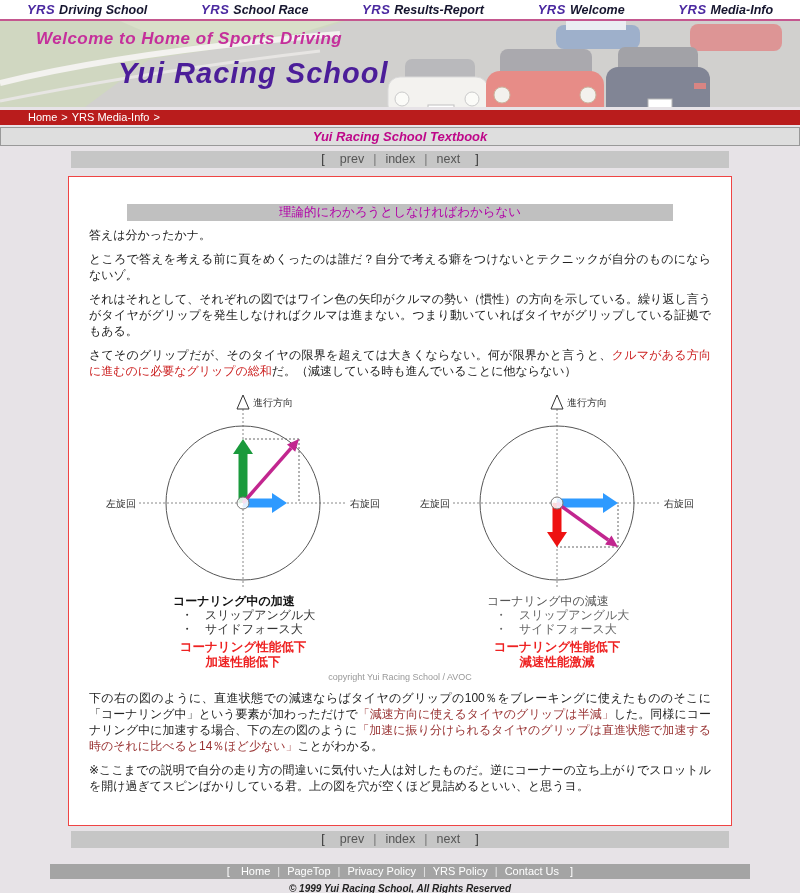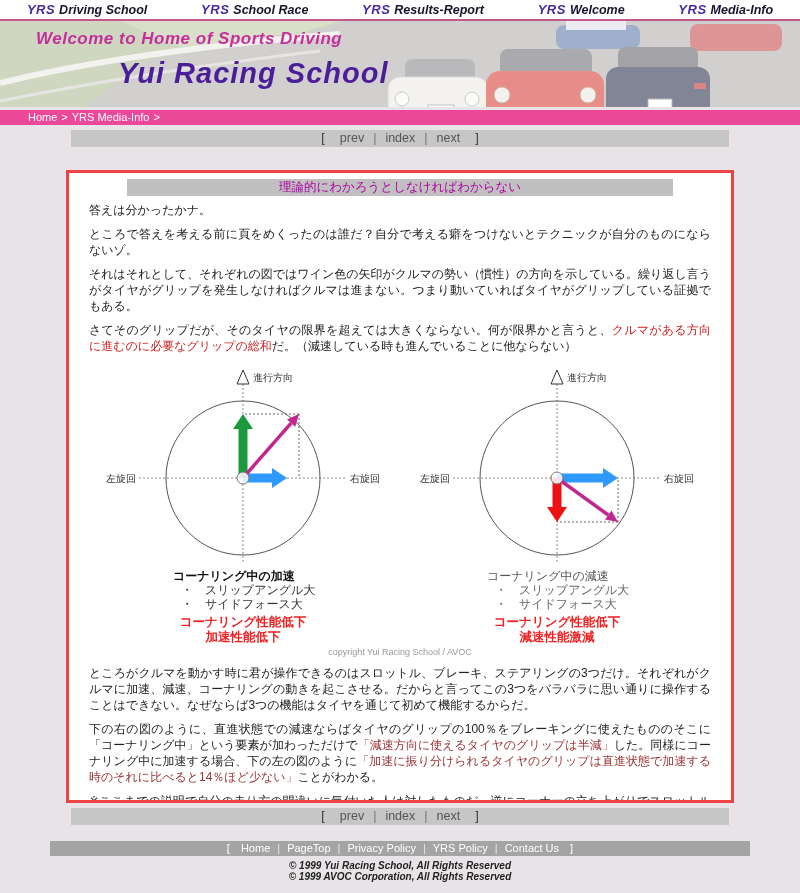--- a/index.html
+++ b/index.html
@@ -23,42 +23,42 @@
   .welcome{
     position:absolute;left:36px;top:8px;font-size:17px;font-style:italic;font-weight:bold;
     color:#c52f9b;letter-spacing:.5px;
   }
   .site-title{
     position:absolute;left:118px;top:36px;font-size:29px;font-style:italic;font-weight:800;
     color:#4b1d99;letter-spacing:1px;
   }
   
   .breadcrumb{
-    margin-top:3px;height:15px;line-height:15px;background:#ec4899;color:#fff;
+    margin-top:3px;height:15px;line-height:15px;background:#b91c1c;color:#fff;
     font-size:11px;padding-left:28px;
   }
   .breadcrumb a{color:#fff;text-decoration:none;cursor:pointer;}
   .crumb-sep{margin:0 4px;}
   
   .titlebar{
     margin-top:2px;height:17px;line-height:17px;background:#dedede;border:1px solid #999;
     text-align:center;font-size:13px;font-weight:bold;font-style:italic;color:#be0789;
   }
   
   .pager{
     width:658px;margin:5px auto 0;height:17px;line-height:17px;background:#c6c6c6;
     text-align:center;font-size:12.5px;color:#333;
   }
   .pager .bracket{color:#333;margin:0 6px;}
   .pager a{color:#555;text-decoration:none;margin:0 9px;cursor:pointer;}
   .pager .sep{color:#777;}
   
   .content{
-    width:622px;height:623px;overflow:hidden;margin:23px auto 0;background:#fff;
-    border:3px solid #ef4444;padding:4px 20px 0;
+    width:622px;height:623px;overflow:hidden;margin:8px auto 0;background:#fff;
+    border:1px solid #ef4444;padding:25px 20px 0;
   }
   .headline{
     margin:2px 38px 6px;height:17px;line-height:17px;background:#c0c0c0;text-align:center;
     font-size:12.5px;color:#b100a7;
   }
   .para{font-size:12px;line-height:16px;margin:0 0 8px;text-align:justify;}
   
   .diagrams{display:flex;justify-content:center;gap:14px;margin-bottom:2px;}
   .diag-block{width:300px;}
   .diag-caption{font-size:12px;line-height:14px;}
@@ -133,20 +133,21 @@
       <rect x="648" y="78" width="24" height="10" fill="#fff" stroke="#888"></rect>
       <rect x="694" y="62" width="12" height="6" fill="#c03a38"></rect>
       <rect x="0" y="0" width="800" height="86" fill="#ffffff" opacity="0.38"></rect>
     </svg>
     <div class="welcome">Welcome to Home of Sports Driving</div>
     <div class="site-title">Yui Racing School</div>
   </div>
 
   <div class="breadcrumb" id="breadcrumb"><a>Home</a><span class="crumb-sep">&gt;</span><a>YRS Media-Info</a><span class="crumb-sep">&gt;</span></div>
 
+  <div class="titlebar">Yui Racing School Textbook</div>
 
   <div class="pager"><span class="bracket">[</span><a>prev</a><span class="sep">|</span><a>index</a><span class="sep">|</span><a>next</a><span class="bracket">]</span></div>
 
   <main class="content">
     <div class="headline">理論的にわかろうとしなければわからない</div>
     <div id="paras-top">
         <div class="para"><span>答えは分かったかナ。</span></div>
         <div class="para"><span>ところで答えを考える前に頁をめくったのは誰だ？自分で考える癖をつけないとテクニックが自分のものにならないゾ。</span></div>
         <div class="para"><span>それはそれとして、それぞれの図ではワイン色の矢印がクルマの勢い（慣性）の方向を示している。繰り返し言うがタイヤがグリップを発生しなければクルマは進まない。つまり動いていればタイヤがグリップしている証拠でもある。</span></div>
         <div class="para"><span>さてそのグリップだが、そのタイヤの限界を超えては大きくならない。何が限界かと言うと、</span><span style="color: rgb(204, 34, 34);">クルマがある方向に進むのに必要なグリップの総和</span><span>だ。（減速している時も進んでいることに他ならない）</span></div>
@@ -206,21 +207,20 @@
             <circle cx="150" cy="116" r="6" fill="#fff" fill-opacity="0.85" stroke="#777" stroke-width="1"></circle>
           </svg><div class="diag-caption">
             <div class="cap-title plain">コーナリング中の減速</div>
             <div class="cap-bullet plain">・　スリップアングル大</div>
             <div class="cap-bullet plain">・　サイドフォース大</div>
             <div class="cap-result" style="color: rgb(238, 34, 34);">コーナリング性能低下<br>減速性能激減</div>
           </div></div>
       </div>
     <div class="diag-copy">copyright  Yui Racing School / AVOC</div>
     <div id="paras-bottom">
-        <div class="para"><span>ところがクルマを動かす時に君が操作できるのはスロットル、ブレーキ、ステアリングの3つだけ。それぞれがクルマに加速、減速、コーナリングの動きを起こさせる。だからと言ってこの3つをバラバラに思い通りに操作することはできない。なぜならば3つの機能はタイヤを通じて初めて機能するからだ。</span></div>
         <div class="para"><span>下の右の図のように、直進状態での減速ならばタイヤのグリップの100％をブレーキングに使えたもののそこに「コーナリング中」という要素が加わっただけで</span><span style="color: rgb(153, 51, 51);">「減速方向に使えるタイヤのグリップは半減」</span><span>した。同様にコーナリング中に加速する場合、下の左の図のように</span><span style="color: rgb(153, 51, 51);">「加速に振り分けられるタイヤのグリップは直進状態で加速する時のそれに比べると14％ほど少ない」</span><span>ことがわかる。</span></div>
         <div class="para"><span>※ここまでの説明で自分の走り方の間違いに気付いた人は対したものだ。逆にコーナーの立ち上がりでスロットルを開け過ぎてスピンばかりしている君。上の図を穴が空くほど見詰めるといい、と思うヨ。</span></div>
       </div>
   </main>
 
   <div class="pager"><span class="bracket">[</span><a>prev</a><span class="sep">|</span><a>index</a><span class="sep">|</span><a>next</a><span class="bracket">]</span></div>
 
   <footer>
     <div class="footbar" id="footbar"><span class="fbracket">[</span><a>Home</a><span class="fsep">|</span><a>PageTop</a><span class="fsep">|</span><a>Privacy Policy</a><span class="fsep">|</span><a>YRS Policy</a><span class="fsep">|</span><a>Contact Us</a><span class="fbracket">]</span></div>
     <div class="copyright" id="copyright">

